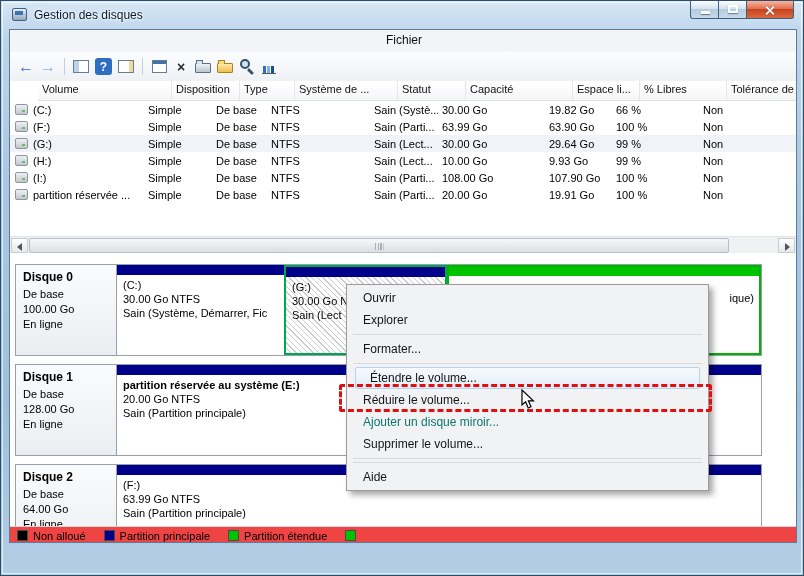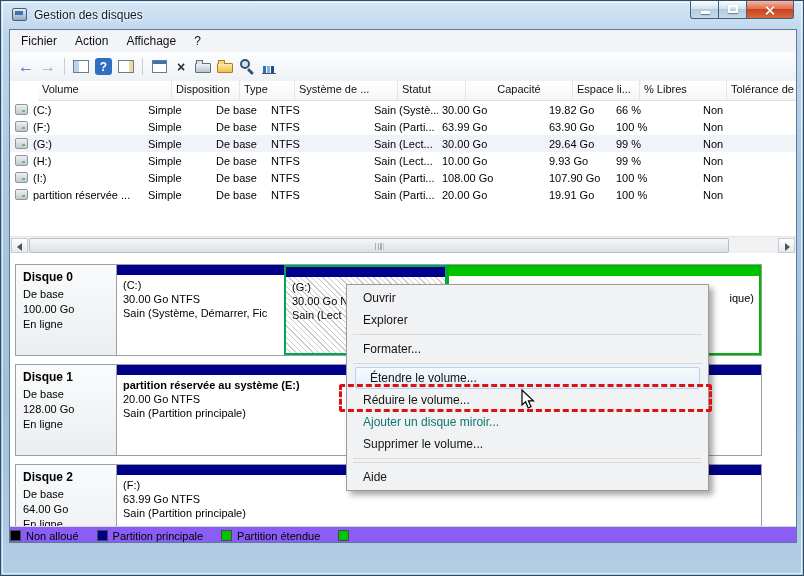--- a/index.html
+++ b/index.html
@@ -25,21 +25,21 @@
   .glyph-min{position:absolute;left:10px;bottom:4px;width:9px;height:3px;background:#fff;box-shadow:0 1px 1px rgba(0,0,0,.45);}
   .glyph-max{position:absolute;left:9px;top:4px;width:10px;height:8px;border:2px solid #fff;box-sizing:border-box;box-shadow:0 1px 1px rgba(0,0,0,.35);}
   .glyph-close{position:absolute;left:50%;top:50%;width:10px;height:10px;transform:translate(-50%,-50%);}
   .glyph-close::before,.glyph-close::after{content:"";position:absolute;left:4px;top:0;width:2px;height:11px;background:#fff;box-shadow:0 0 1px rgba(60,0,0,.6);}
   .glyph-close::before{transform:rotate(45deg);}
   .glyph-close::after{transform:rotate(-45deg);}
 
   
   .content{position:absolute;left:8px;top:28px;width:788px;height:514px;background:#fff;border:1px solid #5d7b99;box-sizing:border-box;overflow:hidden;}
 
-  .menubar{position:absolute;left:0;top:0;right:0;height:22px;background:#f2f4f7;display:flex;align-items:center;padding-left:2px;font-size:12px;border-bottom:1px solid #e8eaee;}
+  .menubar{position:absolute;left:0;top:0;right:0;height:22px;background:#f2f4f7;display:flex;align-items:center;padding-left:2px;font-size:12px;border-bottom:1px solid #e8eaee;flex-direction:column;}
   .menu-item{padding:3px 9px;color:#101010;}
 
   .toolbar{position:absolute;left:0;top:22px;right:0;height:29px;background:linear-gradient(#fcfdfe,#eef1f5);border-bottom:1px solid #d3d9e0;display:flex;align-items:center;padding-left:5px;}
   .tbtn{width:22px;height:22px;display:flex;align-items:center;justify-content:center;position:relative;flex:0 0 auto;}
   .tglyph{pointer-events:none;}
   .tsep{width:1px;height:17px;background:#c9cfd7;margin:0 5px;flex:0 0 auto;}
   .ic-back .tglyph{color:#2f6fc1;font-size:16px;font-weight:bold;}
   .ic-fwd .tglyph{color:#8fb4dd;font-size:16px;font-weight:bold;}
   .ic-help{background:#2f6fc1;border-radius:3px;width:17px;height:17px;margin:0 3px;}
   .ic-help .tglyph{color:#fff;font-size:12px;font-weight:bold;}
@@ -58,21 +58,21 @@
 
   
   .listpane{position:absolute;left:0;top:51px;right:0;height:155px;background:#fff;}
   .thead{display:flex;height:19px;background:linear-gradient(#ffffff,#f5f6f8);border-bottom:1px solid #e0e0e0;margin-left:28px;}
   .th{box-sizing:border-box;padding:2px 4px;font-size:11px;color:#111;border-right:1px solid #e4e6ea;white-space:nowrap;overflow:hidden;}
   .thead span:nth-of-type(1){width:134px;}
   .thead span:nth-of-type(2){width:68px;}
   .thead span:nth-of-type(3){width:55px;}
   .thead span:nth-of-type(4){width:103px;}
   .thead span:nth-of-type(5){width:68px;}
-  .thead span:nth-of-type(6){width:107px;text-align:center;}
+  .thead span:nth-of-type(6){width:107px;}
   .thead span:nth-of-type(7){width:67px;}
   .thead span:nth-of-type(8){width:87px;}
   .thead span:nth-of-type(9){flex:1;border-right:none;}
   .trow{display:flex;height:17px;align-items:center;font-size:11px;color:#000;}
   .trow.selected{background:#f0f3f7;}
   .td{box-sizing:border-box;padding:0 4px;white-space:nowrap;overflow:hidden;}
   .td.c0{width:134px;display:flex;align-items:center;gap:5px;padding-left:5px;}
   .c1{width:68px}.c2{width:55px}.c3{width:103px}.c4{width:68px}.c5{width:107px}.c6{width:67px}.c7{width:87px}.c8{flex:1}
   .disk-ico{width:13px;height:11px;background:linear-gradient(#eef1f4,#c1c7ce);border:1px solid #8e959e;border-radius:2px;position:relative;flex:0 0 auto;box-sizing:border-box;}
   .disk-ico::after{content:"";position:absolute;right:2px;bottom:2px;width:3px;height:2px;background:#6fbd62;}
@@ -104,21 +104,21 @@
   .part.sel{border:2px solid #00a651;background:repeating-linear-gradient(45deg,#ffffff 0 3px,#cccccc 3px 4px);}
   .part.sel .pbody div{text-shadow:0 0 2px #fff,0 0 2px #fff;}
   .part.ext{flex:1;border:2px solid #00b400;background:#fff;}
   .part.ext .strip{background:#00c400;height:9px;}
   .part.ext .pbody{position:absolute;right:5px;top:24px;padding:0;}
   .w-c{width:167px;}
   .w-g{width:163px;}
   .b1{font-weight:bold;}
 
   
-  .legendbar{position:absolute;left:0;right:0;top:496px;height:18px;background:#8b5cf6;border-top:1px solid #d5d6d8;display:flex;align-items:center;gap:18px;font-size:11px;box-sizing:border-box;}
+  .legendbar{position:absolute;left:0;right:0;top:496px;height:18px;background:#ef4444;border-top:1px solid #d5d6d8;display:flex;align-items:center;gap:18px;padding-left:7px;font-size:11px;box-sizing:border-box;}
   .legend-item{display:flex;align-items:center;gap:5px;white-space:nowrap;}
   .sw{width:11px;height:11px;border:1px solid #4a4a4a;box-sizing:border-box;flex:0 0 auto;}
   .lg-black .sw{background:#000000;}
   .lg-navy .sw{background:#00008b;}
   .lg-green .sw{background:#00c400;}
   .lg-green2 .sw{background:#00c400;}
 
   
   .context-menu{position:absolute;left:345px;top:283px;width:363px;background:#f1f2f4;border:1px solid #9b9b9b;box-shadow:4px 4px 6px rgba(0,0,0,.35);padding:2px 0;box-sizing:border-box;z-index:100;}
   .cm-item{height:22px;line-height:22px;padding-left:16px;font-size:12px;color:#141414;white-space:nowrap;overflow:hidden;box-sizing:border-box;}

